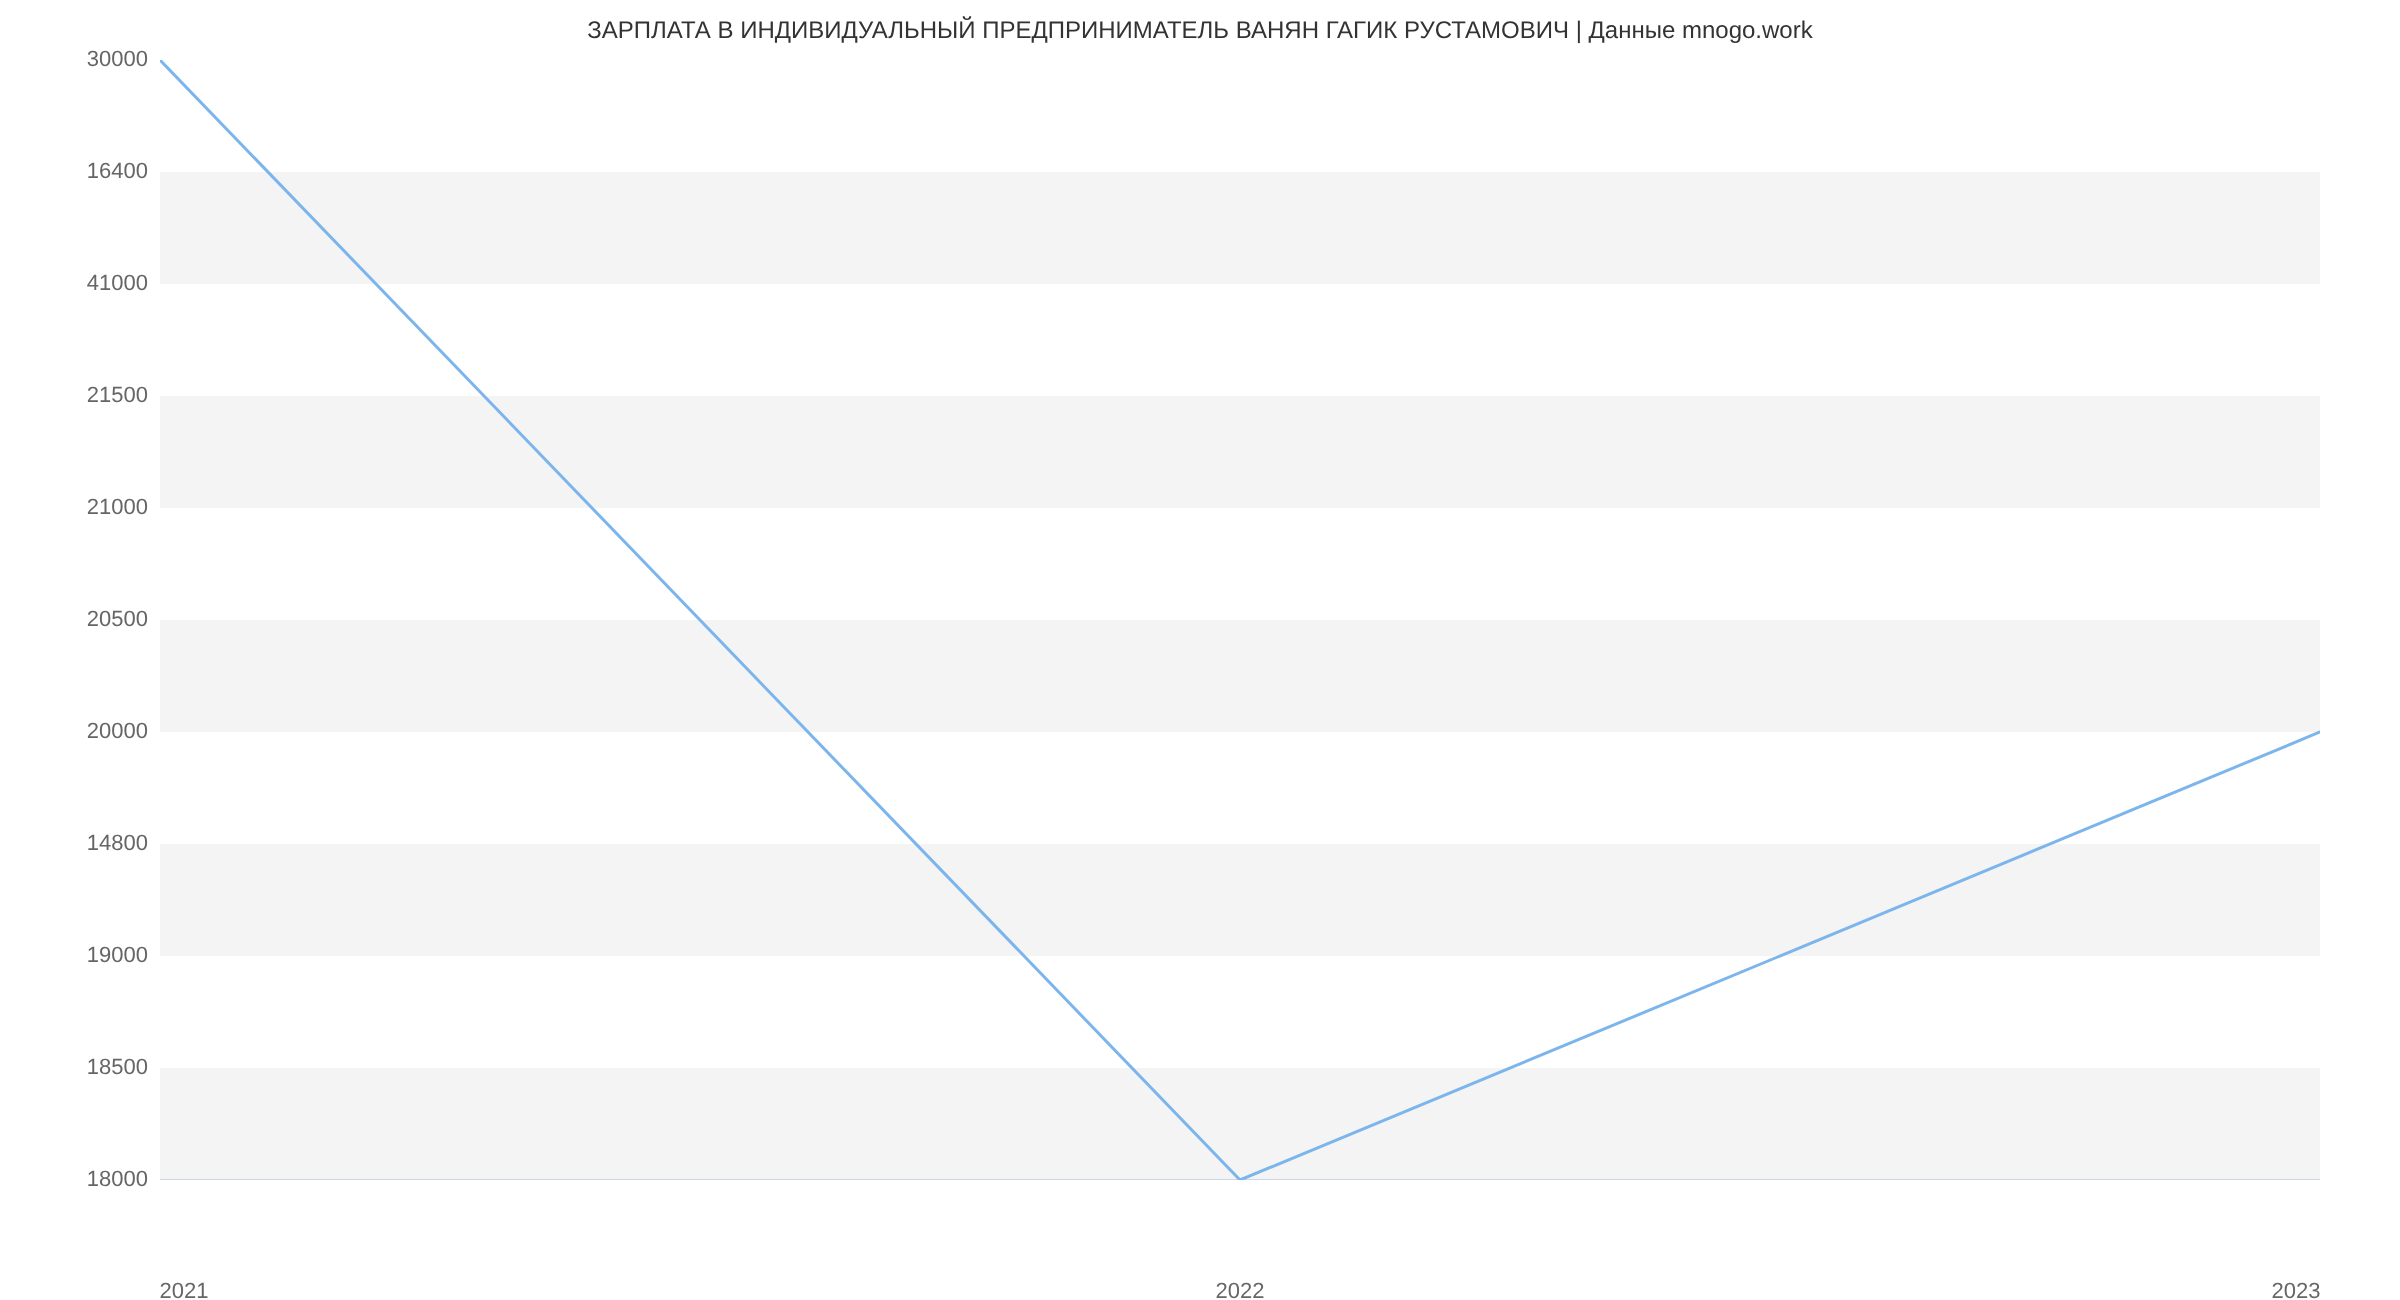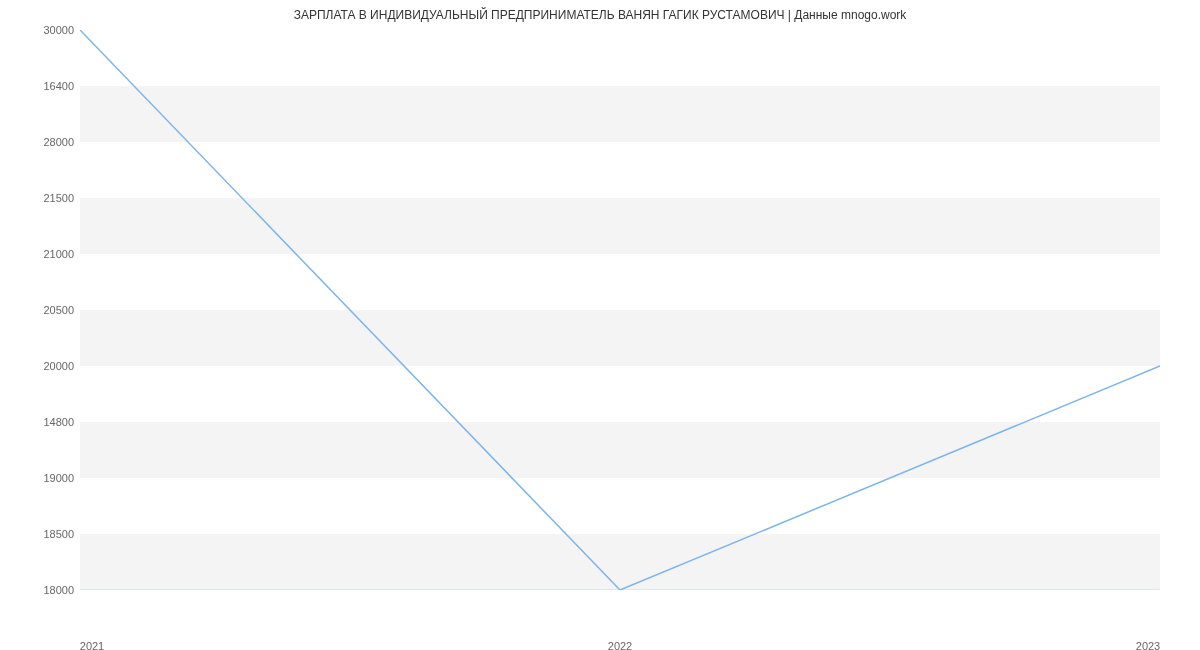--- a/index.html
+++ b/index.html
@@ -86,21 +86,21 @@
 
   <div id="ytick-labels">
       <div class="ytick-label" style="top: 590px;">18000</div>
       <div class="ytick-label" style="top: 534px; margin-left: 35px;">18500</div>
       <div class="ytick-label" style="top: 478px; margin-left: 15px;">19000</div>
       <div class="ytick-label" style="top: 422px;">14800</div>
       <div class="ytick-label" style="top: 366px;">20000</div>
       <div class="ytick-label" style="top: 310px;">20500</div>
       <div class="ytick-label" style="top: 254px;">21000</div>
       <div class="ytick-label" style="top: 198px;">21500</div>
-      <div class="ytick-label" style="top: 142px;">28000</div>
+      <div class="ytick-label" style="top: 142px;">41000</div>
       <div class="ytick-label" style="top: 86px;">16400</div>
       <div class="ytick-label" style="top: 30px;">30000</div>
     </div>
   <div id="xtick-labels">
       <div class="xtick-label" style="left: 92px;">2021</div>
       <div class="xtick-label" style="left: 620px;">2022</div>
       <div class="xtick-label" style="left: 1148px;">2023</div>
     </div>
 </div>
 

